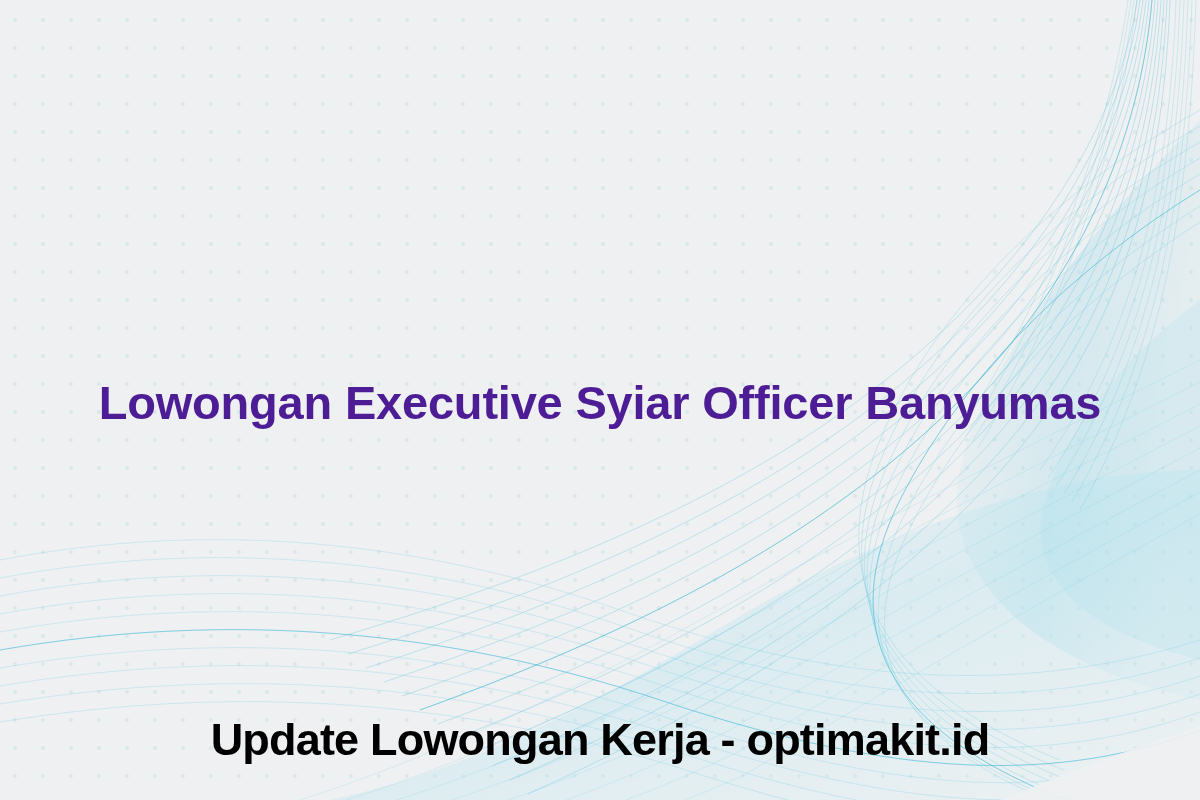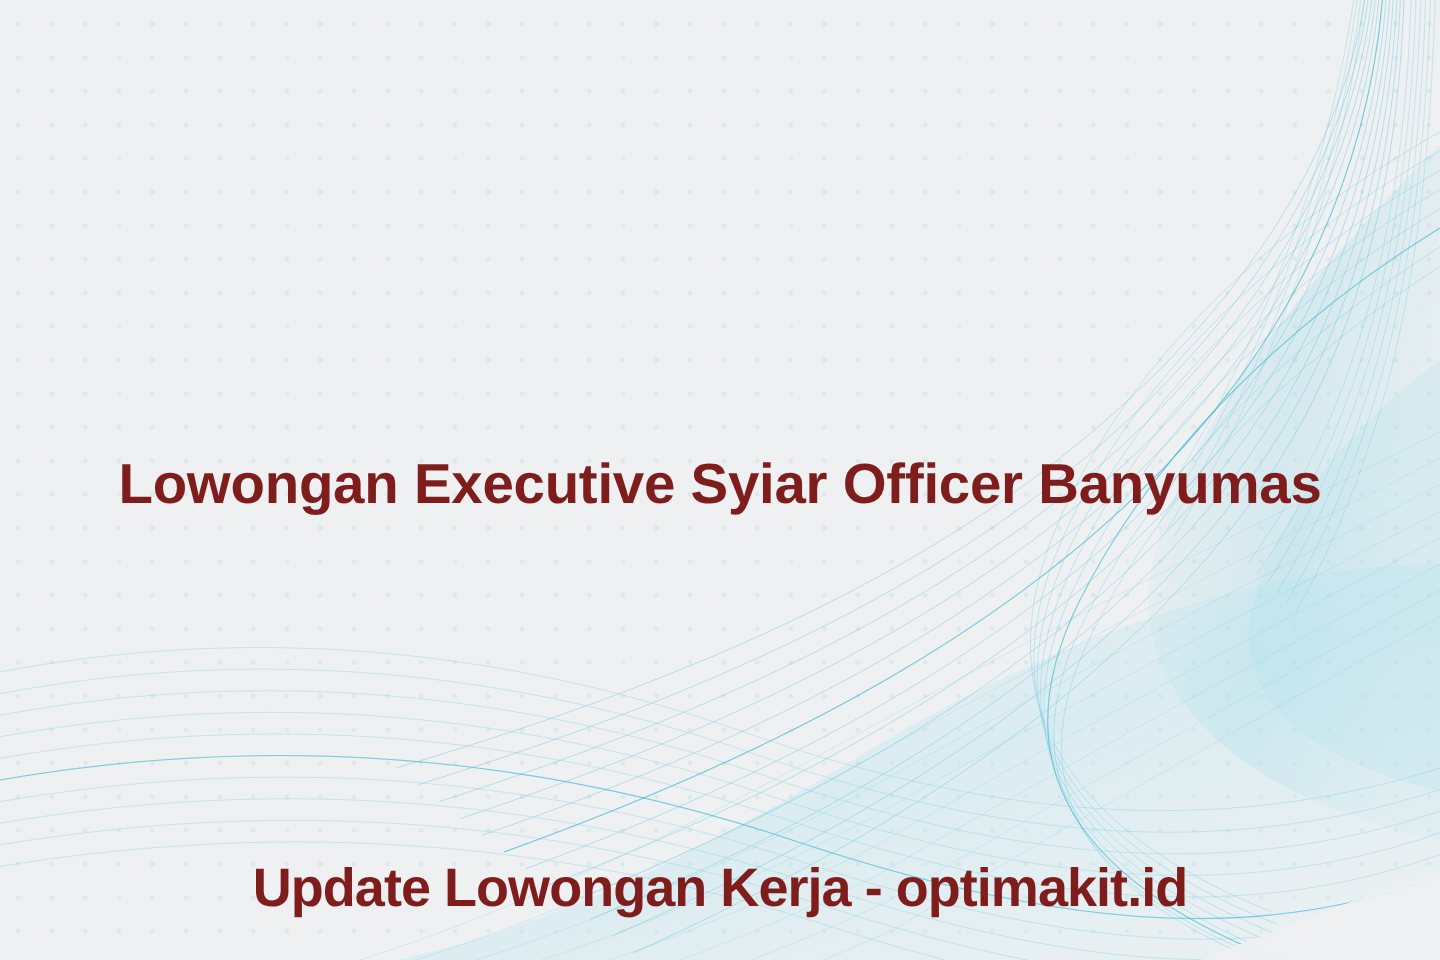--- a/index.html
+++ b/index.html
@@ -46,40 +46,40 @@
     top: 376px;
     text-align: center;
     padding: 0 56px;
     box-sizing: border-box;
   }
   #page-title {
     margin: 0;
     font-size: 47px;
     line-height: 54px;
     font-weight: bold;
-    color: #7f1d1d;
+    color: #4c1d95;
     letter-spacing: -0.2px;
     white-space: nowrap;
   }
 
   #footer-block {
     position: absolute;
     left: 0;
     right: 0;
     top: 714px;
     text-align: center;
     padding: 0 40px;
     box-sizing: border-box;
   }
   #site-tagline {
     margin: 0;
     font-size: 45px;
     line-height: 52px;
     font-weight: bold;
-    color: #7f1d1d;
+    color: #000000;
     letter-spacing: -0.8px;
     white-space: nowrap;
   }
 </style>
 </head>
 <body>
 
 <div id="canvas">
 
   <div id="dot-grid"></div>

